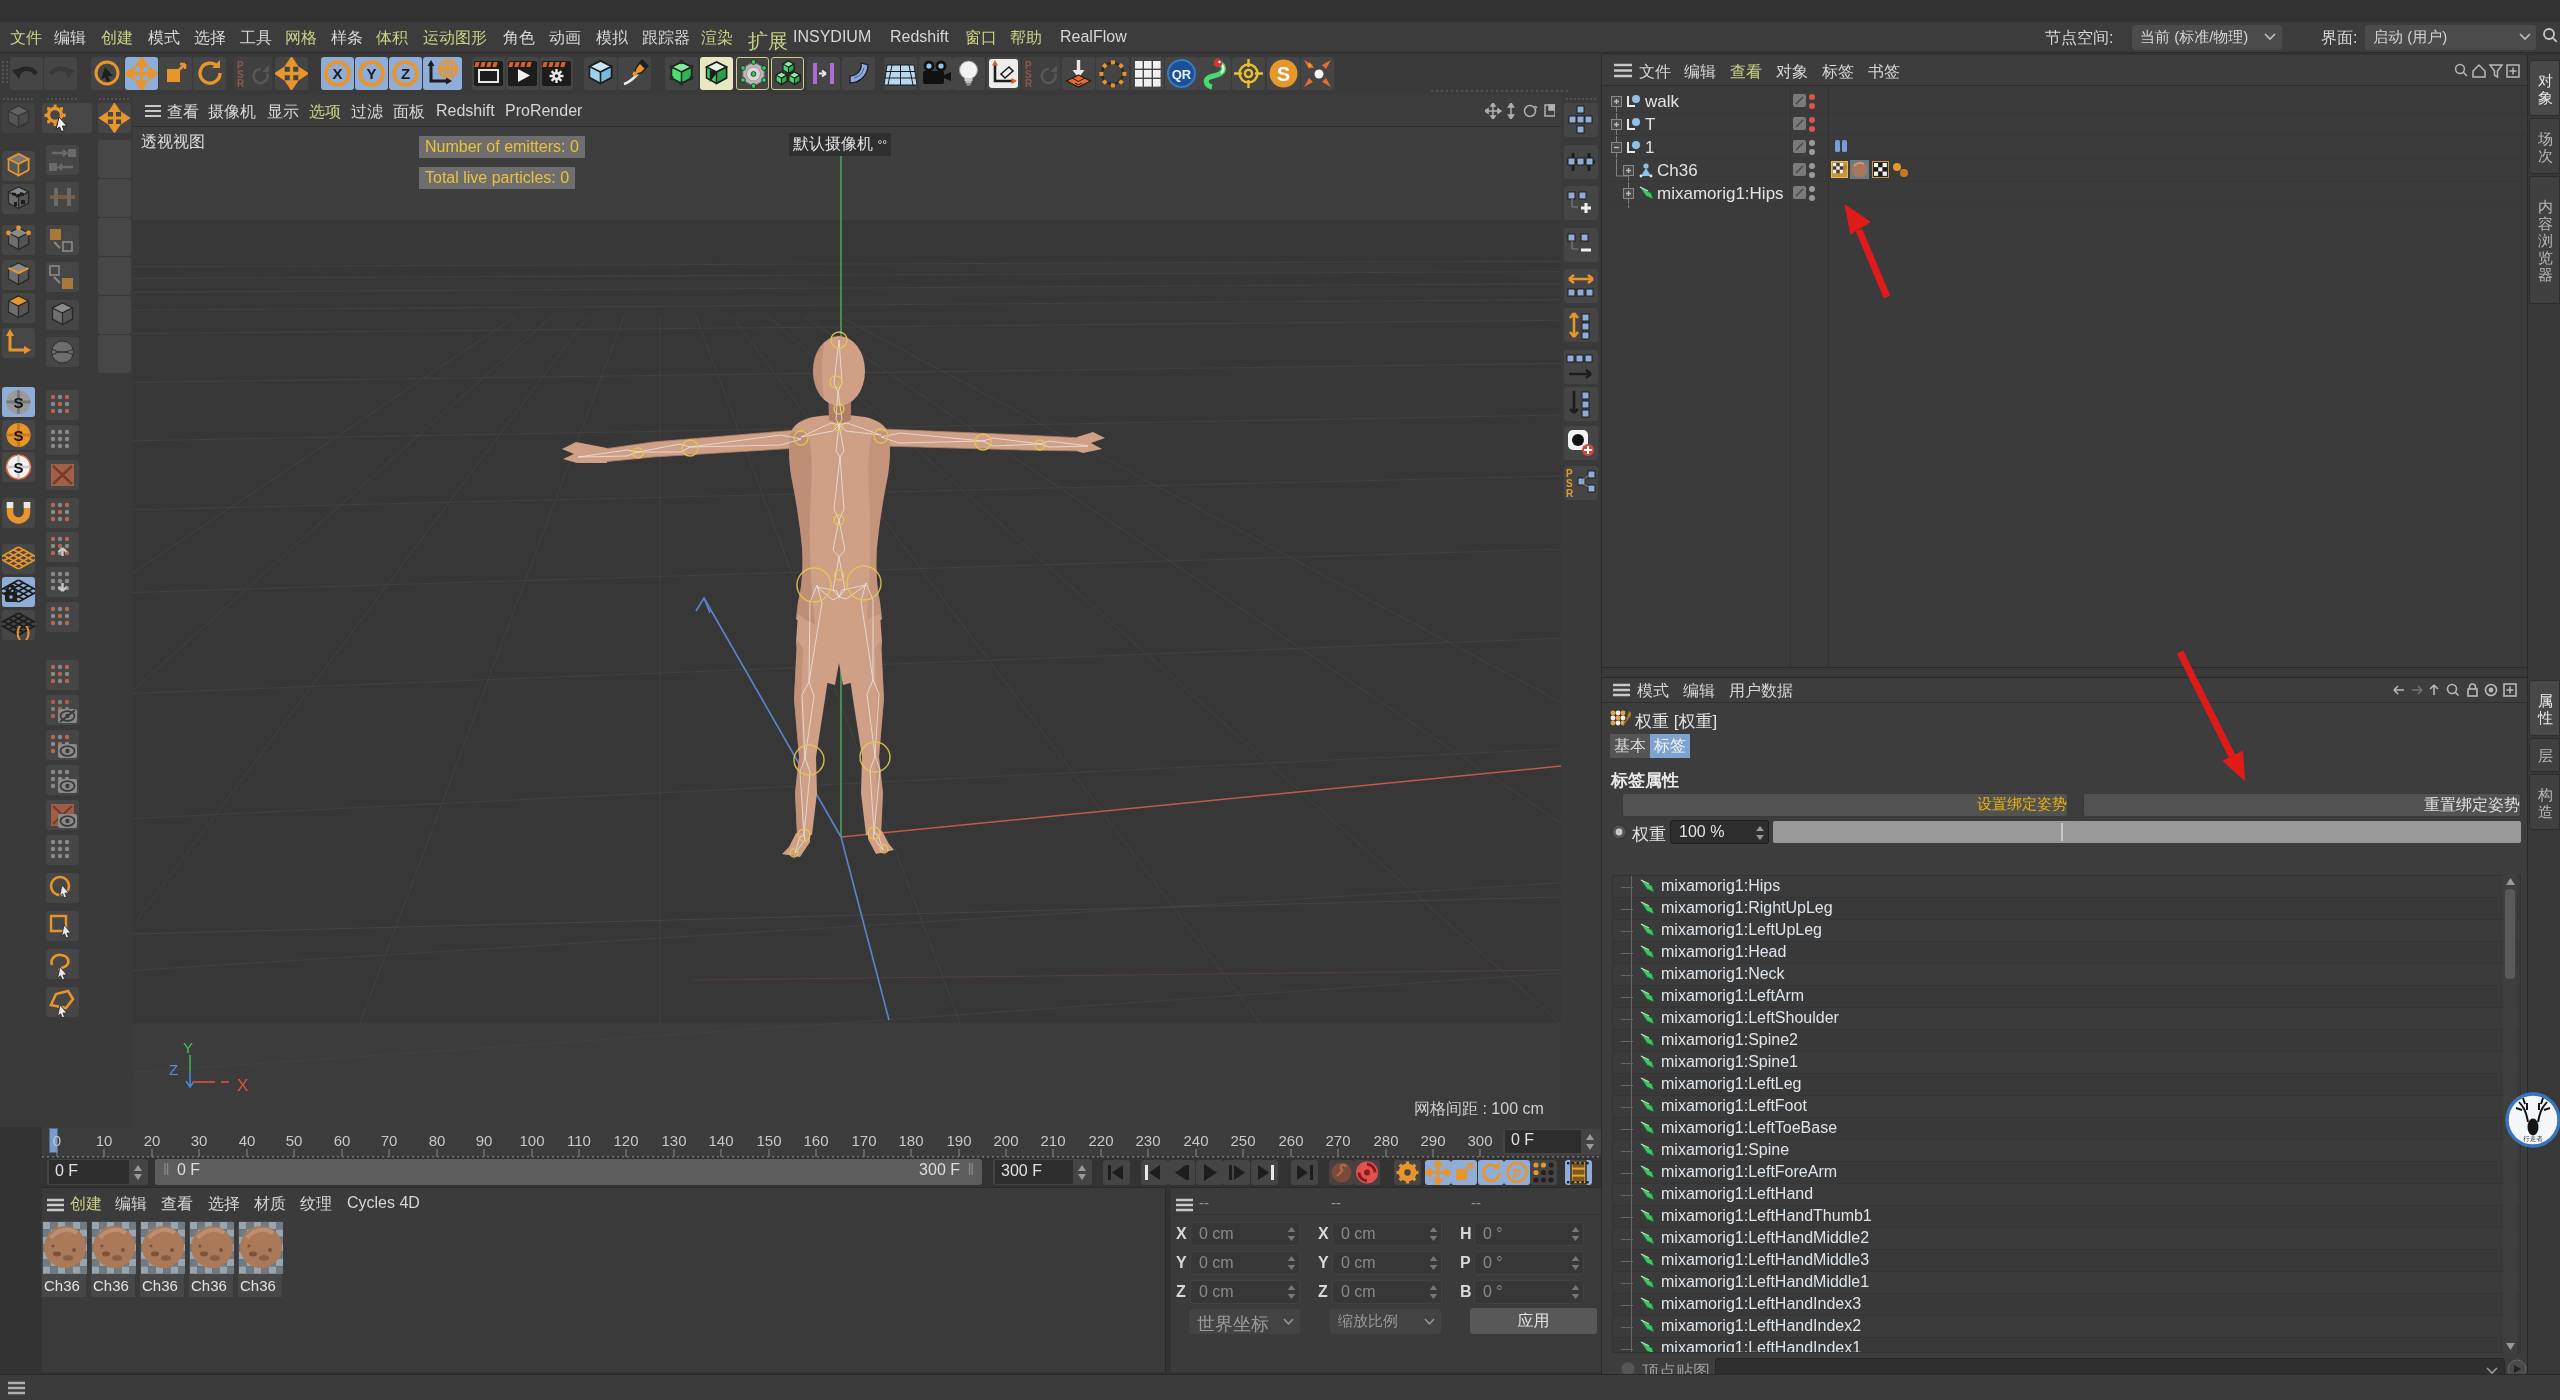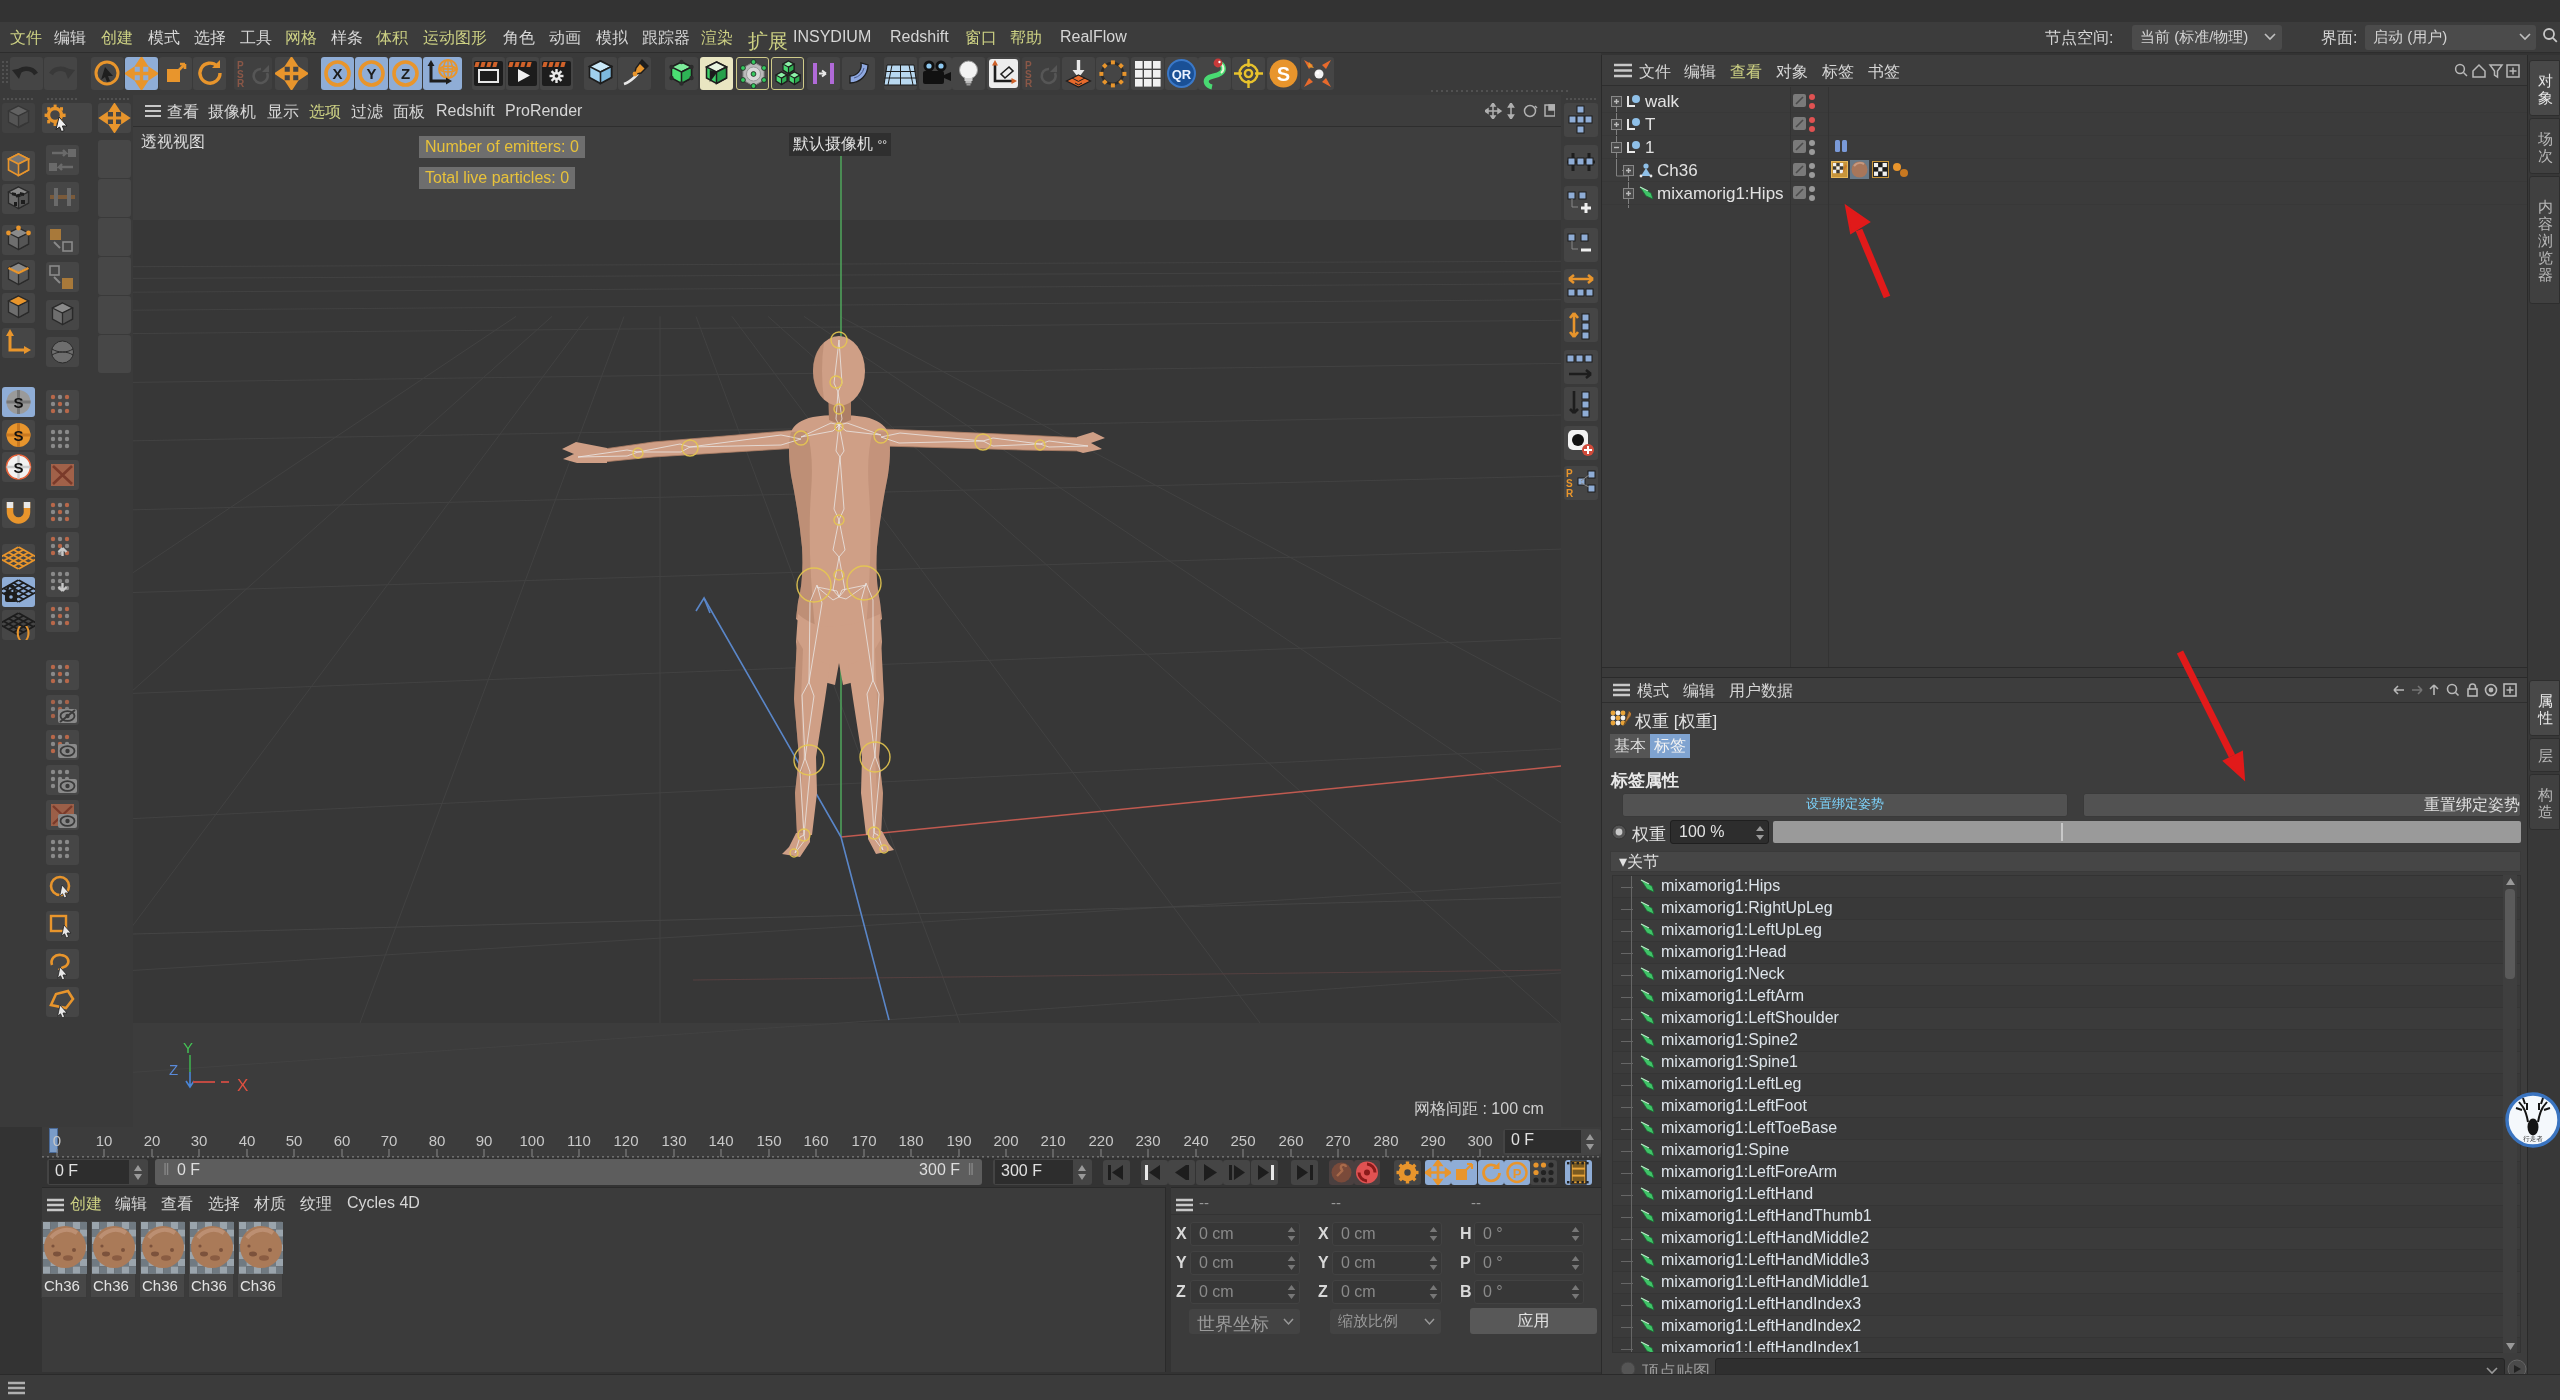--- a/index.html
+++ b/index.html
@@ -1215,35 +1215,32 @@
           <circle cx="8" cy="14" r="2.4" fill="#f0f0f0"></circle>
           <circle cx="13" cy="4" r="2.4" fill="#e8a43a"></circle>
           <circle cx="13" cy="9" r="2.4" fill="#f0f0f0"></circle>
           <circle cx="13" cy="14" r="2.4" fill="#e8a43a"></circle>
           <path d="M14 16 L19 2 l3 3 z" fill="#b87a3a" stroke="#6a4a20" stroke-width="0.8"></path>
         </svg></div>
       <span class="abs" style="left:33px;top:32px;font-size:17px;color:#e2e2e2;">权重 [权重]</span>
       <div class="abs" style="left:8px;top:56px;width:40px;height:24px;background:#555555;color:#ddd;font-size:16px;text-align:center;padding-top:2px;">基本</div>
       <div class="abs" style="left:48px;top:56px;width:40px;height:24px;background:#7fa3d0;color:#f2f2f2;font-size:16px;text-align:center;padding-top:2px;">标签</div>
       <span class="abs" style="left:9px;top:91px;font-size:17px;font-weight:bold;color:#e8e8e8;">标签属性</span>
-      <div class="abs" style="left:20px;top:115px;width:446px;height:24px;background:#525252;border:1px solid #3a3a3a;border-radius:3px;color:#7dd3fc;font-size:13px;text-align:center;padding-top:1px;">设置绑定姿势</div>
+      <div class="abs" style="left:20px;top:115px;width:446px;height:24px;background:#525252;border:1px solid #3a3a3a;border-radius:3px;color:#eab308;font-size:15px;text-align:right;padding-top:1px;">设置绑定姿势</div>
       <div class="abs" style="left:481px;top:115px;width:438px;height:24px;background:#525252;border:1px solid #3a3a3a;border-radius:3px;color:#e0e0e0;font-size:16px;text-align:right;padding-top:1px;">重置绑定姿势</div>
       <svg class="abs" style="left:9px;top:146px" width="16" height="16">
         <circle cx="8" cy="8" r="7" fill="#555" stroke="#333"></circle>
         <circle cx="8" cy="8" r="3.4" fill="#c8c8c8"></circle>
       </svg>
       <span class="abs" style="left:30px;top:145px;font-size:17px;color:#e2e2e2;">权重</span>
       <div class="abs" style="left:68px;top:142px;width:99px;height:24px;background:#2d2d2d;border:1px solid #1f1f1f;border-radius:3px;color:#e2e2e2;font-size:16px;padding:2px 8px;">100 %<svg class="abs" style="left:84px;top:5px" width="10" height="14">
           <path d="M5 0l4 5H1zM5 14l4-5H1z" fill="#999"></path>
         </svg></div>
       <div class="abs" style="left:171px;top:143px;width:748px;height:22px;background:#9a9a9a;border-radius:2px;"></div>
       <div class="abs" style="left:459px;top:145px;width:2px;height:18px;background:#c8c8c8;"></div>
-      <div class="abs" style="left:8px;top:173px;width:911px;height:21px;background:#464646;border:1px solid #3a3a3a;color:#e0e0e0;font-size:16px;">
-        <span style="position:absolute;left:8px;top:0px;">▾关节</span>
-      </div>
       <div class="abs" style="left:10px;top:197px;width:909px;height:478px;background:#3a3a3a;border:1px solid #333;overflow:hidden;">
         <div class="abs" style="left:0;top:0px;width:909px;height:22px;background:#3b3b3b;border-bottom:1px solid #353535;"></div>
         <div class="abs" style="left:26px;top:2px;"><svg width="17" height="16" viewBox="0 0 17 16">
             <path d="M2 2 L13 8 L15 14 L8 11 Z" fill="#3fc468" stroke="#1a6a34" stroke-width="0.8"></path>
             <path d="M2 2 L10 6" stroke="#bff0cc" stroke-width="1.2"></path>
           </svg></div>
         <span class="abs" style="left:48px;top:1px;font-size:16px;color:#dde4ea;">mixamorig1:Hips</span>
         <div class="abs" style="left:8px;top:11px;width:12px;height:1px;background:#666;"></div>
         <div class="abs" style="left:0;top:22px;width:909px;height:22px;background:#393939;border-bottom:1px solid #353535;"></div>
         <div class="abs" style="left:26px;top:24px;"><svg width="17" height="16" viewBox="0 0 17 16">

